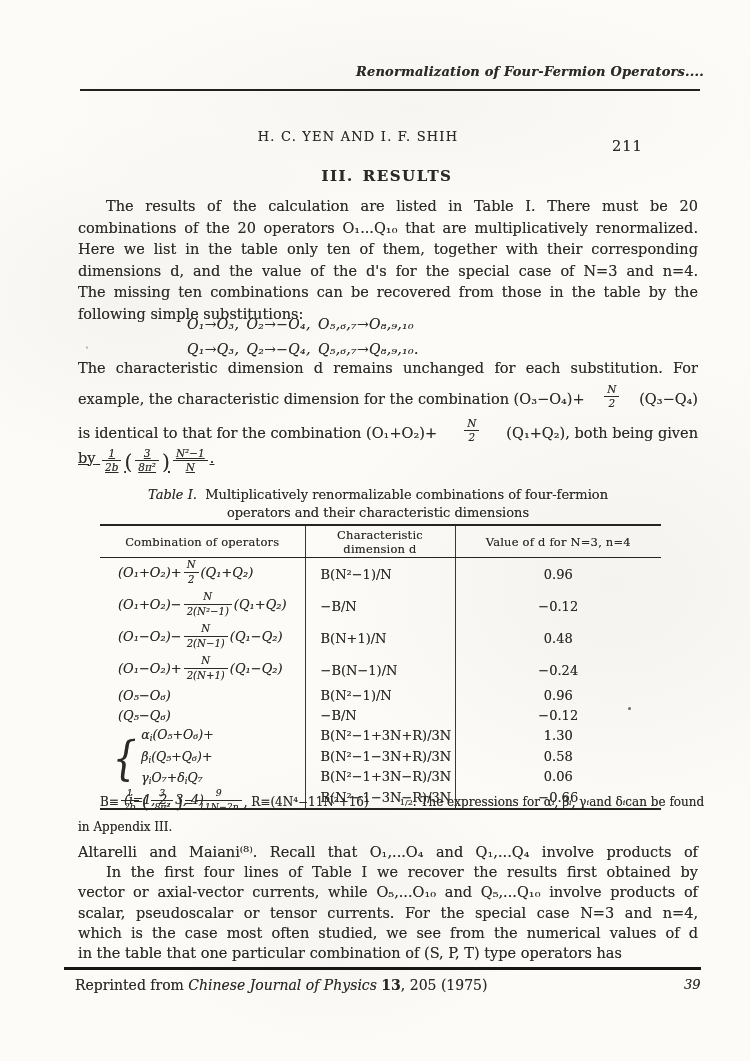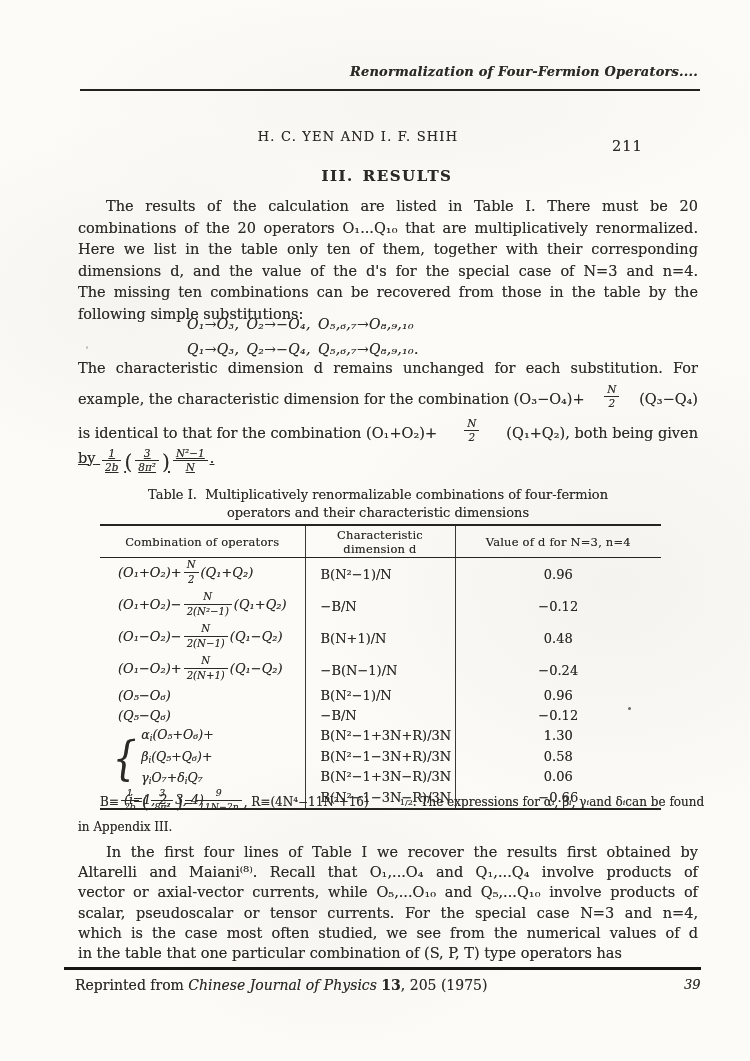--- a/index.html
+++ b/index.html
@@ -10,21 +10,21 @@
       radial-gradient(ellipse 420px 300px at 18% 28%, rgba(120,110,90,0.05), transparent 60%),
       radial-gradient(ellipse 520px 420px at 82% 55%, rgba(120,110,90,0.06), transparent 60%),
       radial-gradient(ellipse 340px 260px at 45% 85%, rgba(120,110,90,0.05), transparent 60%),
       radial-gradient(ellipse 600px 200px at 55% 10%, rgba(120,110,90,0.04), transparent 65%);
     font-family:"DejaVu Serif","Liberation Serif",serif;
     color:#2c2a27;
     text-shadow:0 0 0.5px rgba(44,42,39,0.55);
     overflow:hidden;
   }
   .abs{position:absolute;}
-  .running-title{top:64px;right:52px;font-size:13px;font-style:italic;font-weight:bold;letter-spacing:0.2px;}
+  .running-title{top:64px;right:46px;font-size:13px;font-style:italic;font-weight:bold;letter-spacing:0.2px;}
   .header-rule{top:89px;left:80px;width:620px;height:2px;background:#23211e;}
   .authors{top:129px;left:78px;width:560px;text-align:center;font-size:13px;letter-spacing:1.2px;}
   .pagenum-top{top:138px;left:612px;font-size:14.5px;letter-spacing:1px;}
   .section-heading{top:167px;left:78px;width:618px;text-align:center;font-size:15px;font-weight:bold;letter-spacing:1.5px;}
 
   .textcol{left:78px;width:620px;font-size:14.5px;line-height:21.5px;}
   .para1{top:196px;}
   .para3{top:842px;line-height:20.2px;}
   .jline{text-align:justify;text-align-last:justify;white-space:nowrap;}
   .jline.last{text-align-last:left;}
@@ -38,21 +38,21 @@
   .mline > span{display:inline-block;}
   .mline .stretch{flex:0 1 auto;}
   .lastline{height:36px;display:flex;white-space:nowrap;text-align:left;text-decoration:underline;}
 
   .frac{display:inline-block;vertical-align:middle;text-align:center;font-size:0.72em;line-height:1.1;position:relative;top:-2px;margin:0 2px;font-style:italic;}
   .frac .fn{display:block;padding:0 3px 1px;border-bottom:1px solid #2c2a27;}
   .frac .fd{display:block;padding:1px 3px 0;}
   .bigp{font-size:1.4em;font-weight:300;vertical-align:-2px;padding:0 1px;}
 
   .caption{top:486px;left:95px;width:566px;text-align:center;font-size:13px;line-height:17.5px;}
-  .cap-label{}
+  .cap-label{font-style:italic;}
 
   .tablewrap{top:524px;left:100px;width:561px;}
   table.dtable{border-collapse:collapse;width:561px;border-top:2.5px solid #26241f;border-bottom:2.5px solid #26241f;table-layout:fixed;}
   table.dtable th{font-weight:normal;font-size:11.5px;text-align:center;height:29px;border-bottom:1.4px solid #26241f;letter-spacing:0.2px;}
   table.dtable td{font-size:13px;vertical-align:middle;}
   .c2{border-left:1.2px solid #3a3833;}
   .c3{border-left:1.2px solid #3a3833;}
   td.combo{padding-left:18px;font-style:italic;}
   td.dim{padding-left:15px;}
   td.val{text-align:center;font-size:12.5px;font-style:normal;}
@@ -248,22 +248,22 @@
         <span>, γ</span>
         <span class="si">i</span>
         <span> and δ</span>
         <span class="si">i</span>
         <span> can be found</span>
     </div>
     <div class="fn-line2">in Appendix III.</div>
   </div>
 
   <div class="abs textcol para3">
+    <div class="jline">Altarelli and Maiani⁽⁸⁾.  Recall that O₁,...O₄ and Q₁,...Q₄ involve products of</div>
     <div class="jline indent">In the first four lines of Table I we recover the results first obtained by</div>
-    <div class="jline">Altarelli and Maiani⁽⁸⁾.  Recall that O₁,...O₄ and Q₁,...Q₄ involve products of</div>
     <div class="jline">vector or axial-vector currents, while O₅,...O₁₀ and Q₅,...Q₁₀ involve products of</div>
     <div class="jline">scalar, pseudoscalar or tensor currents.  For the special case N=3 and n=4,</div>
     <div class="jline">which is the case most often studied, we see from the numerical values of d</div>
     <div class="jline last">in the table that one particular combination of (S, P, T) type operators has</div>
   </div>
 
   <div class="abs footer-rule"></div>
   <div class="abs footer-left">
     <span>Reprinted from </span><span class="jrnl">Chinese Journal of Physics </span><span class="vol">13</span><span>, 205 (1975)</span>
   </div>

